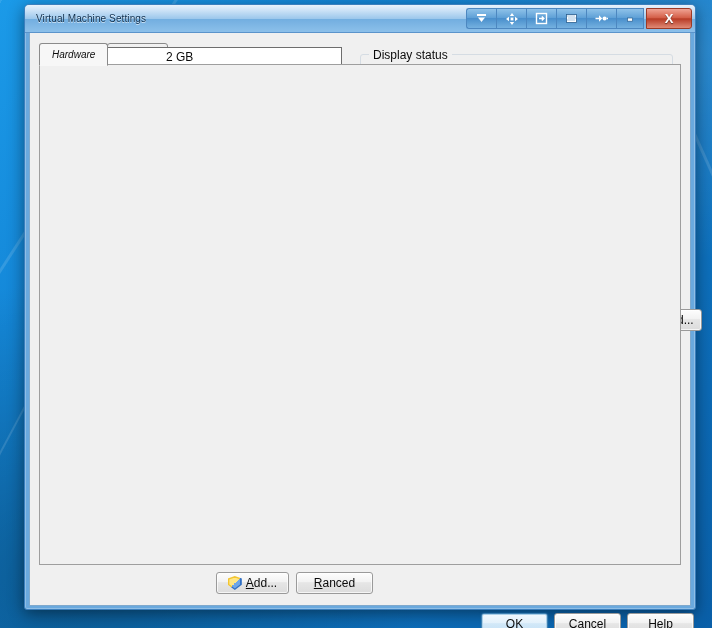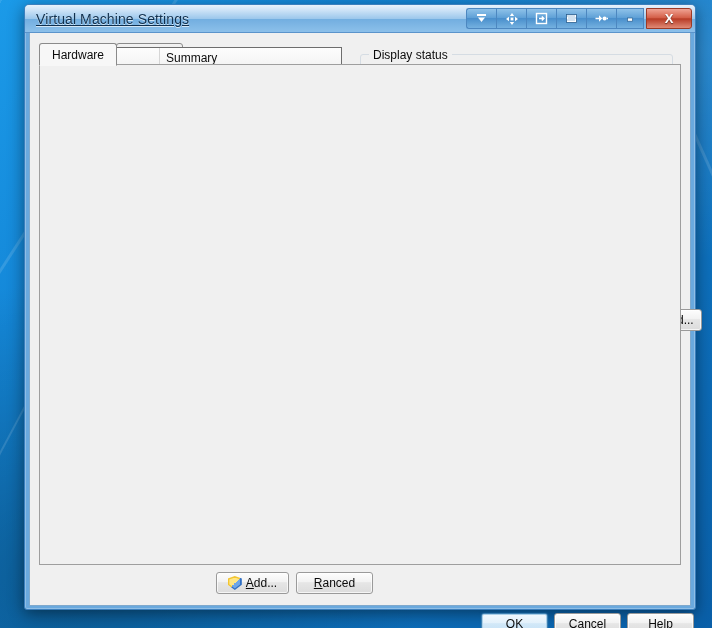--- a/index.html
+++ b/index.html
@@ -42,24 +42,23 @@
     height: 28px;
     border-radius: 4px 4px 0 0;
     background: linear-gradient(180deg, #e8f2fb 0%, #cfe4f7 18%, #9dc8ec 50%, #72aee0 52%, #8cc0ea 100%);
     position: relative;
     margin: 0 -4px;
     padding-left: 11px;
     display: flex; align-items: center;
     border-bottom: 1px solid #5b94cb;
   }
   .title-text {
-    font-size: 14px; color: #10304e; letter-spacing: 0.1px;
+    font-size: 10px; color: #10304e; letter-spacing: 0.1px;
     text-shadow: 0 1px 0 rgba(255,255,255,0.65);
     white-space: nowrap;
-    text-decoration: underline;
   }
   .tb-btns { position: absolute; right: 3px; top: 3px; display: flex; gap: 0; }
   .tb-btn {
     width: 30px; height: 21px;
     border: 1px solid #4c87c0; border-right: none;
     background: linear-gradient(180deg, #8fc2e9 0%, #5d9fd6 48%, #4a8fcc 50%, #74b1e0 100%);
     display: flex; align-items: center; justify-content: center;
     cursor: pointer;
   }
   .tb-btn:first-child { border-radius: 3px 0 0 3px; }
@@ -83,25 +82,26 @@
   }
 
   
   .tabstrip {
     position: absolute; left: 9px; top: 9px; right: 9px; height: 23px;
     display: flex; align-items: flex-end;
   }
   .tab {
     height: 22px; padding: 0 12px;
     display: flex; align-items: center;
-    font-size: 12px; color: #0b0b0b;
+    font-size: 10px; color: #0b0b0b;
     border: 1px solid #8a8a8a;
     border-radius: 3px 3px 0 0;
     position: relative;
     cursor: pointer;
+    font-style: italic;
   }
   .tab.active {
     background: #f7f7f7;
     border-bottom: 1px solid #f7f7f7;
     height: 23px; z-index: 3;
     margin-bottom: -1px;
   }
   .tab.inactive {
     background: linear-gradient(180deg, #f2f2f2 0%, #dcdcdc 100%);
     margin-left: -1px; margin-bottom: 0px;
@@ -380,24 +380,20 @@
         <span>Hardware</span>
       </div>
       <div class="tab inactive">
         <span>Options</span>
       </div>
     </div>
 
     <div class="tabpage"></div>
 
     <div class="devlist">
-      <div class="dl-head">
-        <div class="c1">Device</div>
-        <div class="c2">Summary</div>
-      </div>
 
       <div class="dl-row">
         <div class="name">
           <span class="ic ic-memory">
               <i></i>
             </span>
           <span class="lbl">Memory</span>
         </div>
         <div class="summary">2 GB</div>
       </div>

